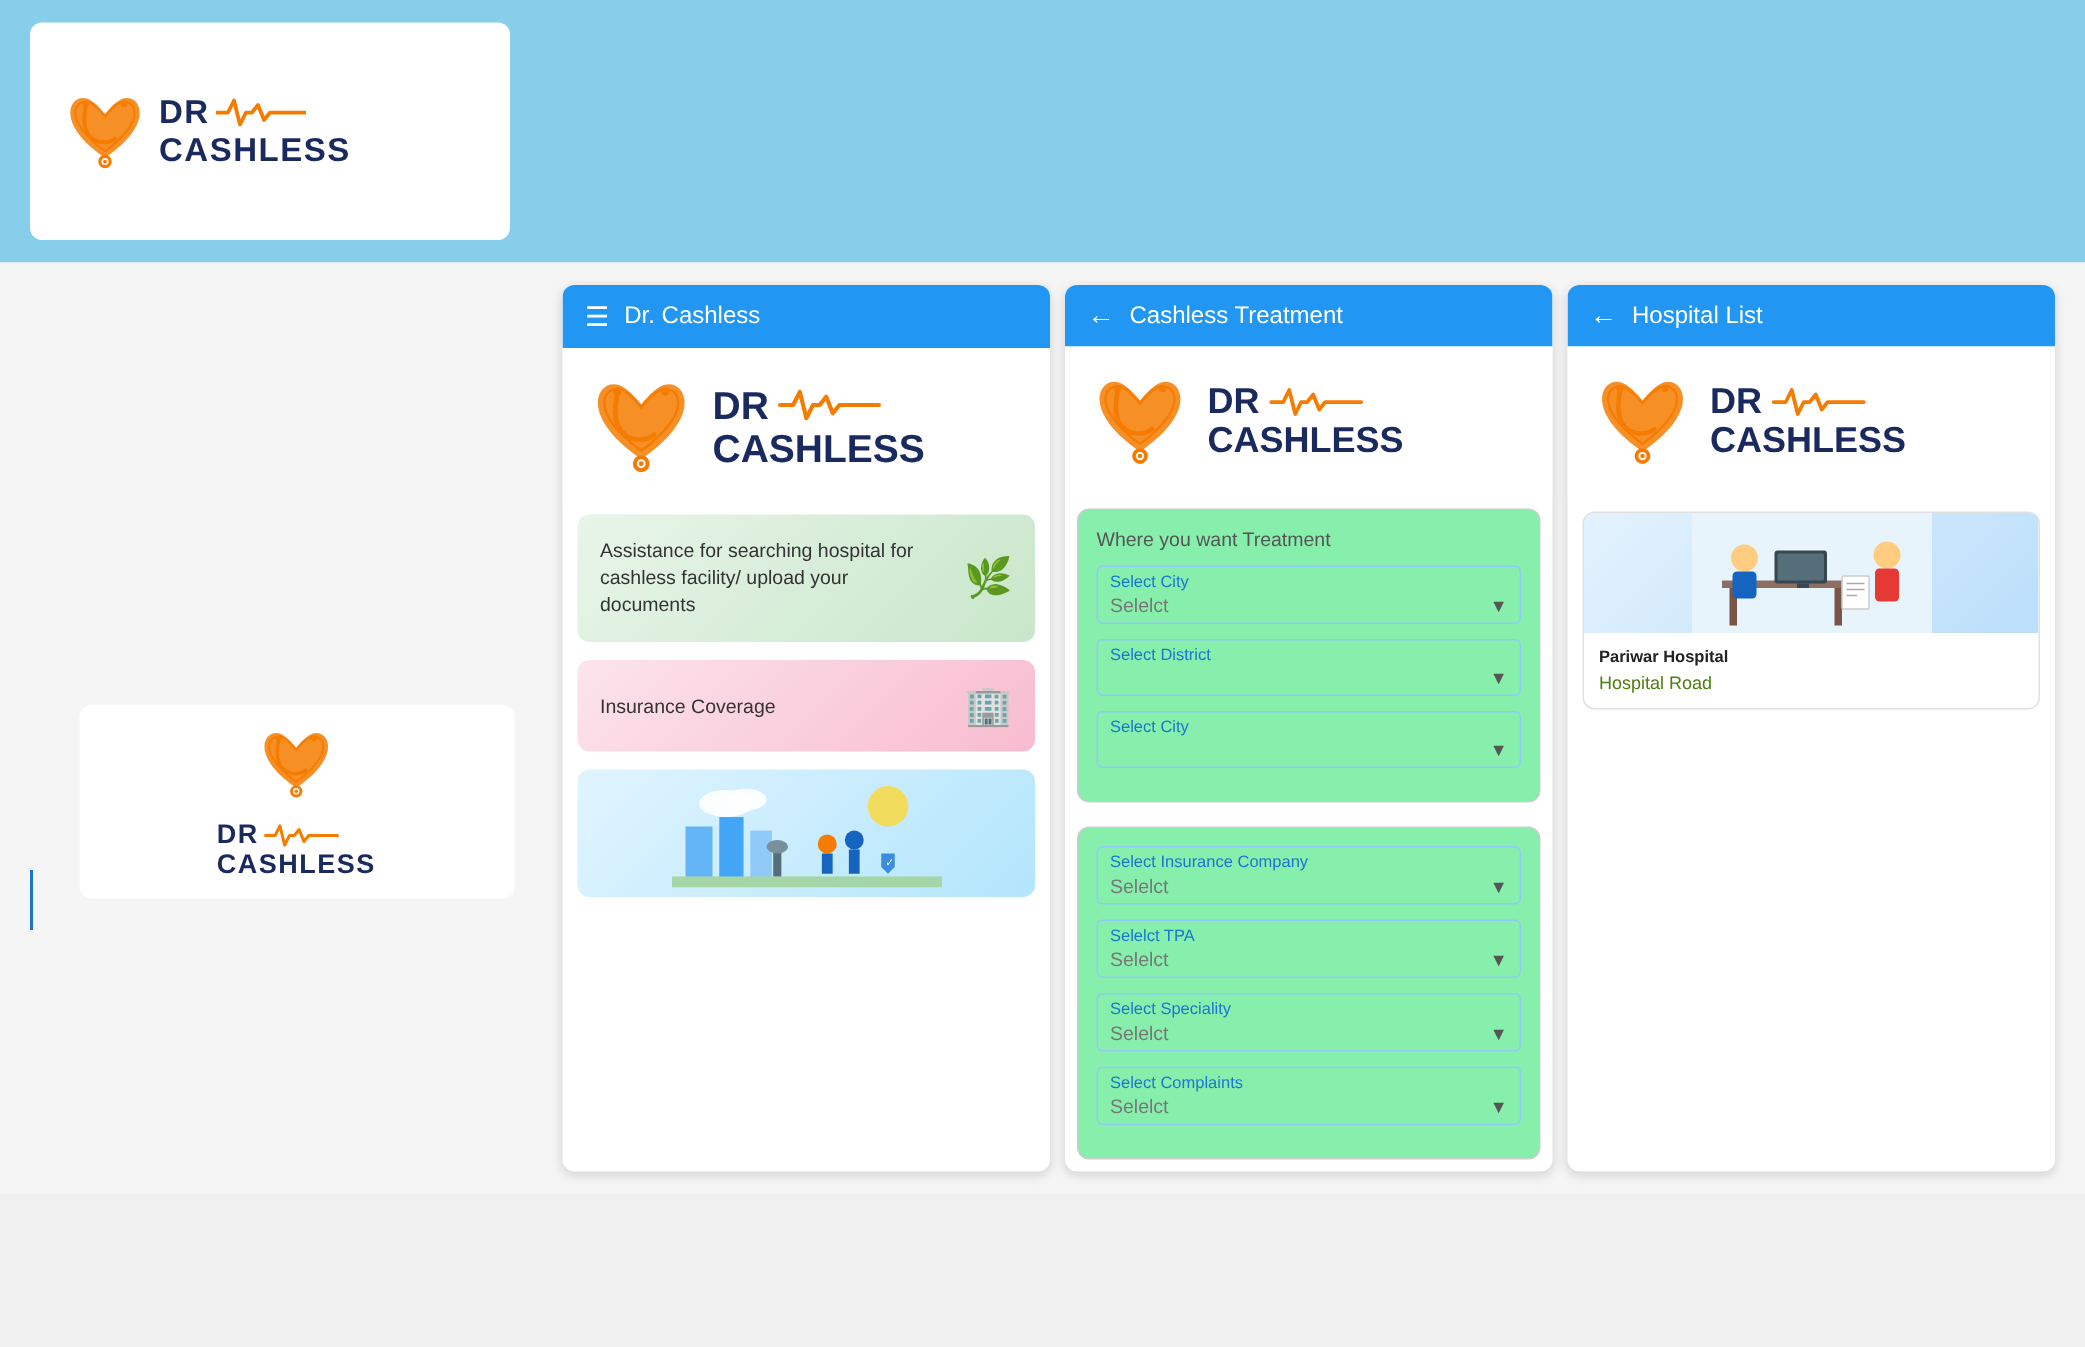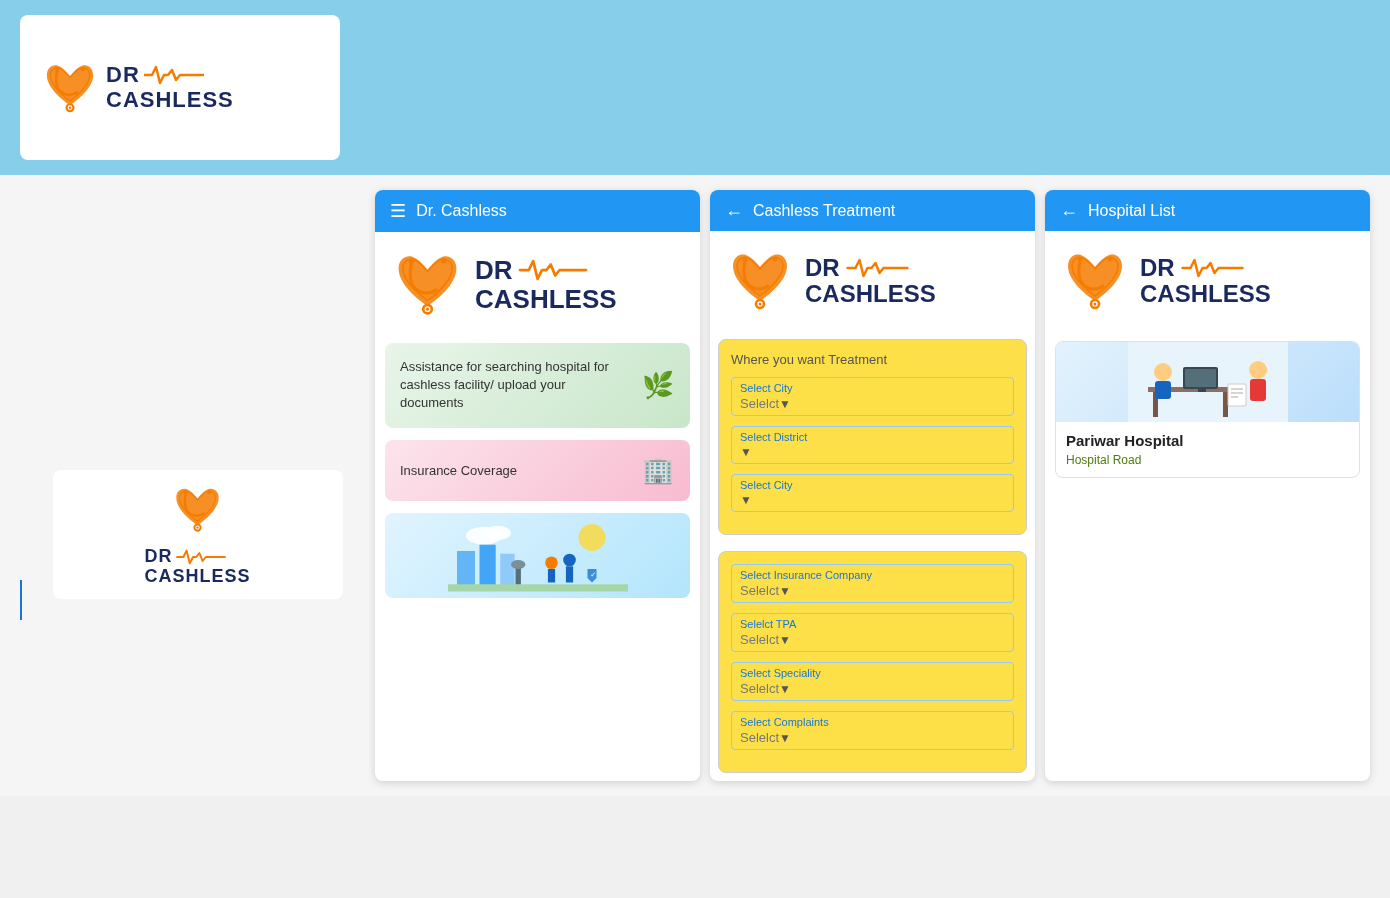--- a/index.html
+++ b/index.html
@@ -120,21 +120,21 @@
     .menu-card-blue {
       background: linear-gradient(135deg, #e3f2fd, #bbdefb);
     }
 
     
     .form-section {
       margin: 8px;
       border: 1px solid #ccc;
       border-radius: 8px;
       padding: 12px;
-      background: #fde047;
+      background: #86efac;
     }
     .form-section-title {
       font-size: 13px;
       color: #555;
       margin-bottom: 10px;
       font-weight: 500;
     }
     .form-group {
       margin-bottom: 10px;
       border: 1px solid #90CAF9;
@@ -142,21 +142,21 @@
       padding: 4px 8px;
       position: relative;
     }
     .form-label {
       font-size: 11px;
       color: #1976D2;
       margin-bottom: 2px;
     }
     .form-select {
       display: flex;
-      justify-content: flex-start;
+      justify-content: space-between;
       align-items: center;
       font-size: 13px;
       color: #777;
     }
     .dropdown-arrow {
       color: #555;
       font-size: 12px;
     }
 
     
@@ -173,21 +173,21 @@
       background: linear-gradient(135deg, #e3f2fd, #bbdefb);
       display: flex;
       align-items: center;
       justify-content: center;
       position: relative;
     }
     .hospital-info {
       padding: 10px;
     }
     .hospital-name {
-      font-size: 15px;
+      font-size: 11px;
       font-weight: bold;
       color: #222;
       margin-bottom: 4px;
     }
     .hospital-address {
       font-size: 12px;
       color: #4d7c0f;
     }
 
     

